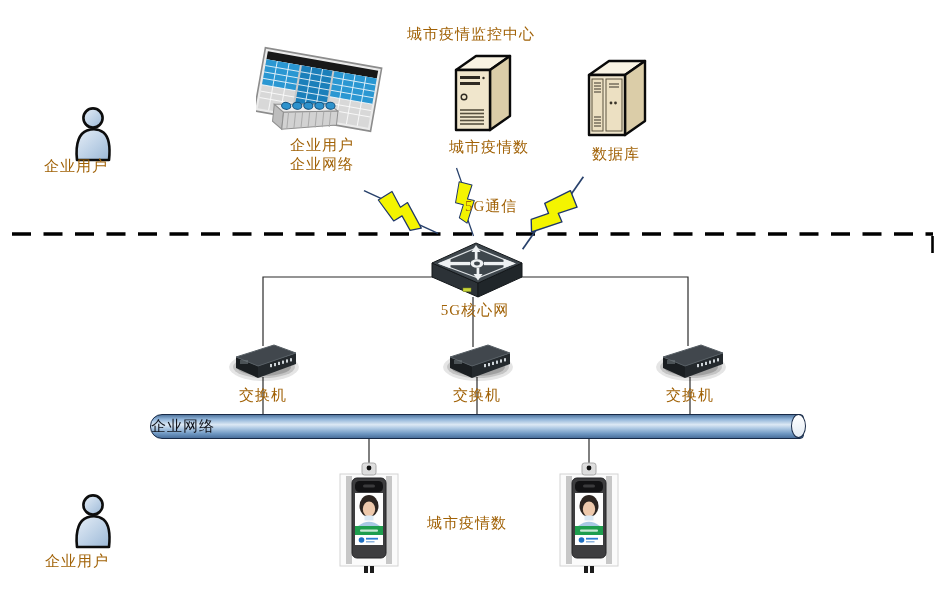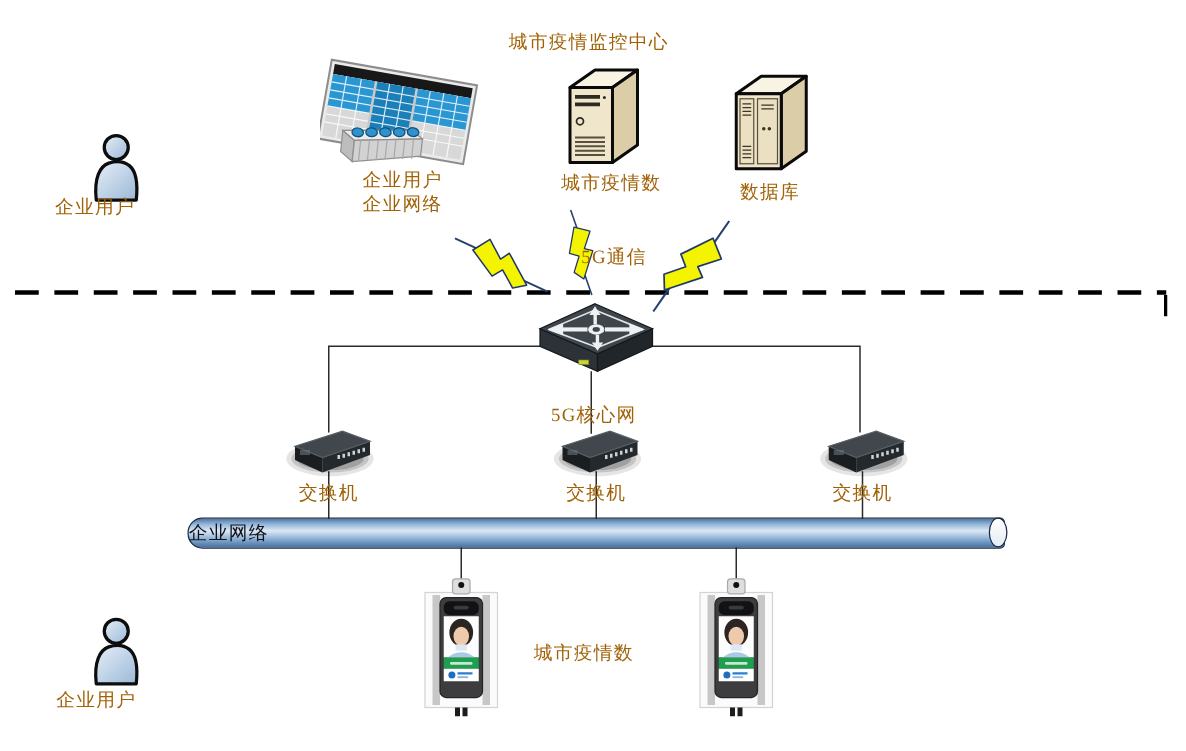--- a/index.html
+++ b/index.html
@@ -299,20 +299,20 @@
 
   <div class="label" style="left:407px;top:25px">城市疫情监控中心</div>
   <div class="label center" style="left:258px;top:136px;width:128px;white-space:normal">
     <div>企业用户</div>
     <div>企业网络</div>
   </div>
   <div class="label center" style="left:449px;top:138px;width:72px">城市疫情数</div>
   <div class="label center" style="left:580px;top:145px;width:72px">数据库</div>
   <div class="label" style="left:44px;top:157px">企业用户</div>
   <div class="label" style="left:465px;top:197px">5G通信</div>
-  <div class="label center" style="left:428px;top:324px;width:94px">5G核心网</div>
+  <div class="label center" style="left:428px;top:301px;width:94px">5G核心网</div>
   <div class="label center" style="left:233px;top:386px;width:60px">交换机</div>
   <div class="label center" style="left:447px;top:386px;width:60px">交换机</div>
   <div class="label center" style="left:660px;top:386px;width:60px">交换机</div>
   <div class="label" style="left:427px;top:514px">城市疫情数</div>
   <div class="label" style="left:45px;top:552px">企业用户</div>
 
 </div>
 
 </body></html>

